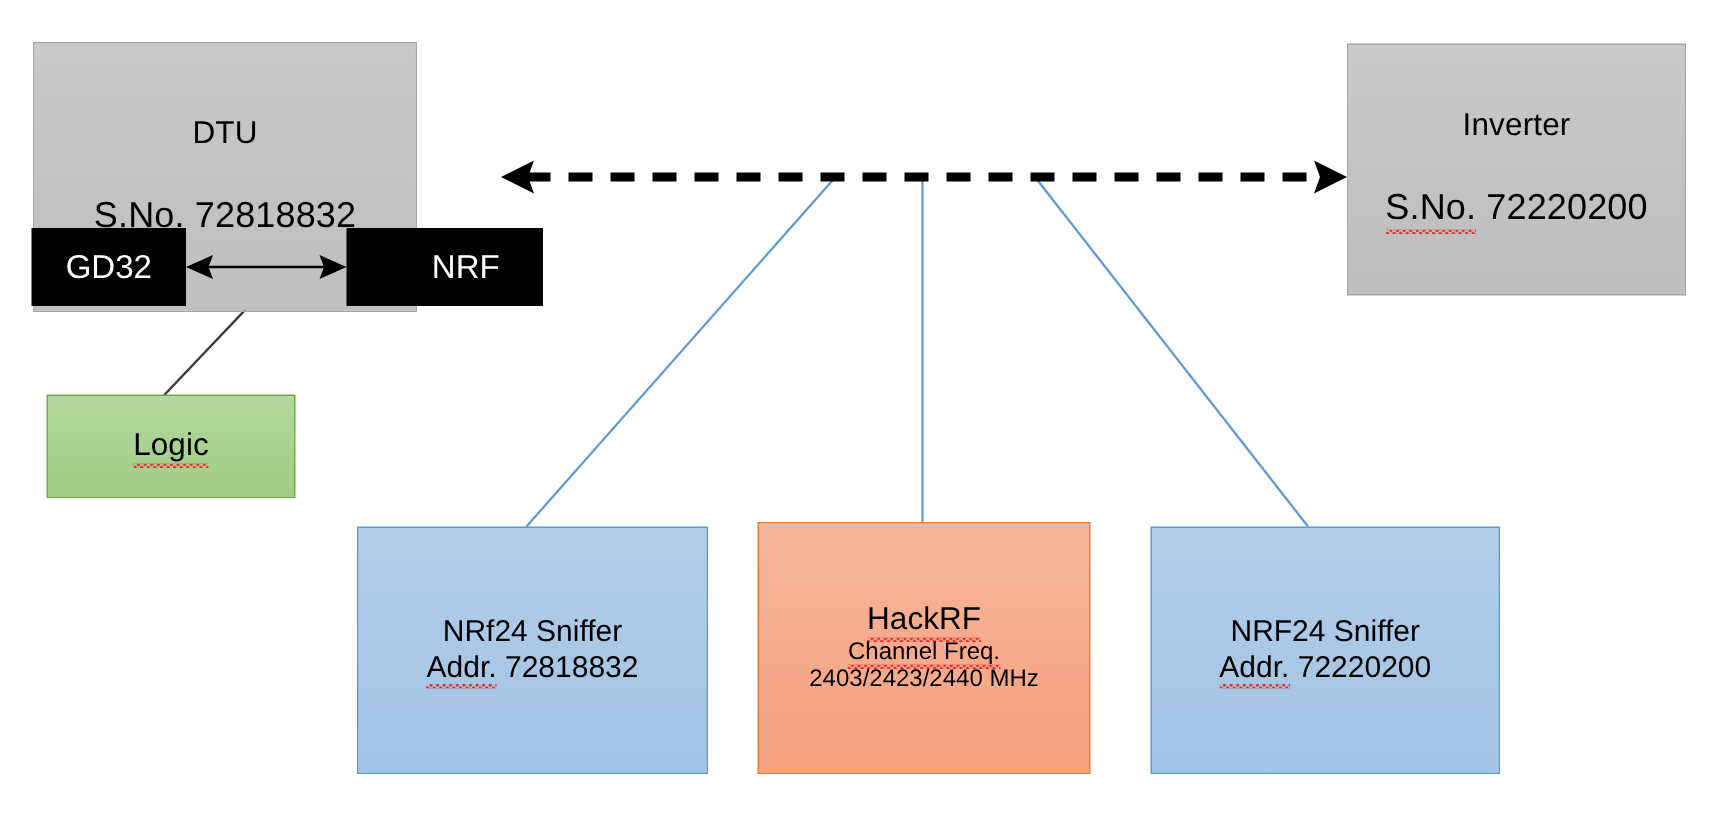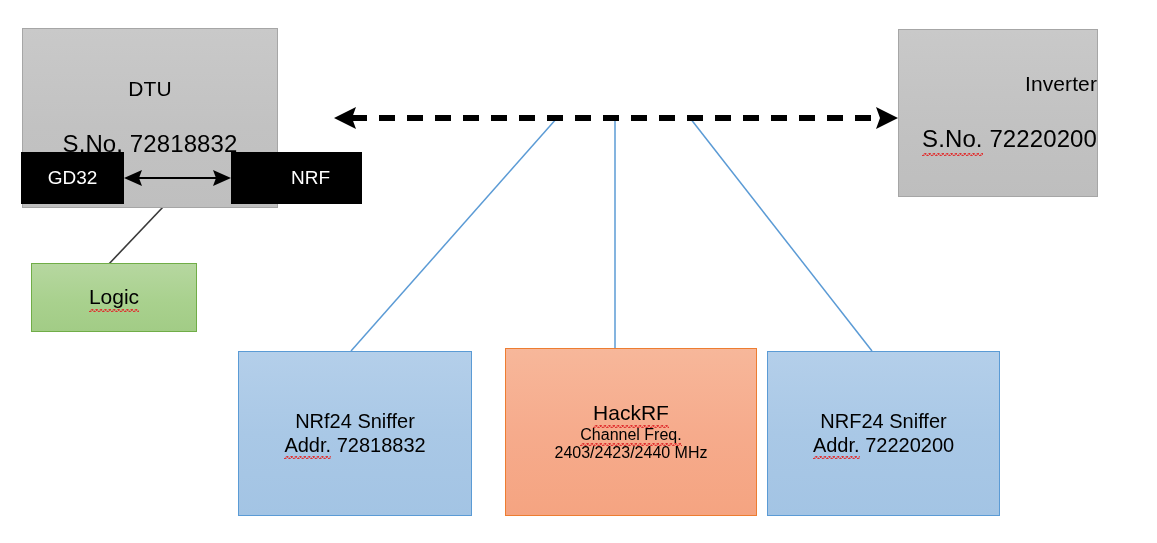--- a/index.html
+++ b/index.html
@@ -35,26 +35,25 @@
     top: 28px;
     width: 256px;
     height: 180px;
     background: linear-gradient(180deg, #c9c9c9 0%, #c2c2c2 55%, #bfbfbf 100%);
     border: 1px solid #a6a6a6;
     z-index: 2;
   }
   #inverter-box {
     left: 898px;
     top: 29px;
-    width: 200px;
+    width: 226px;
     height: 168px;
     background: linear-gradient(180deg, #c9c9c9 0%, #c2c2c2 55%, #bebebe 100%);
     border: 1px solid #a6a6a6;
     z-index: 2;
-    align-items: flex-end;
   }
   .grey-title {
     font-size: 21px;
     color: #000;
     letter-spacing: 0.1px;
   }
   .grey-sub {
     font-size: 24px;
     color: #000;
     letter-spacing: 0.1px;
@@ -81,21 +80,21 @@
     pointer-events: none;
   }
   
   .chip {
     position: absolute;
     background: #000000;
     color: #ffffff;
     display: flex;
     align-items: center;
     justify-content: center;
-    font-size: 19px;
+    font-size: 22px;
     z-index: 4;
   }
   #gd32-box { left: 21px; top: 152px; width: 103px; height: 52px; }
   #nrf-box  { left: 231px; top: 152px; width: 103px; height: 52px; padding-left: 28px; }
 
   
   #logic-box {
     left: 31px;
     top: 263px;
     width: 166px;
@@ -109,21 +108,21 @@
   
   .blue-box {
     background: linear-gradient(180deg, #b4cfea 0%, #a9c8e6 50%, #a3c4e4 100%);
     border: 1px solid #5b9bd5;
   }
   .orange-box {
     background: linear-gradient(180deg, #f7b79a 0%, #f6ab8c 50%, #f5a481 100%);
     border: 1px solid #ed7d31;
   }
   #sniffer-left  { left: 238px; top: 351px; width: 234px; height: 165px; z-index: 3; }
-  #hackrf-box    { left: 505px; top: 348px; width: 252px; height: 168px; z-index: 3; }
+  #hackrf-box    { left: 505px; top: 348px; width: 222px; height: 168px; z-index: 3; }
   #sniffer-right { left: 767px; top: 351px; width: 233px; height: 165px; z-index: 3; }
 
   .dev-line { font-size: 20px; color: #000; text-align: center; }
   .hack-title { font-size: 21px; color: #000; }
   .hack-line { font-size: 16px; color: #000; }
 
   
   #wires {
     position: absolute;
     left: 0;

